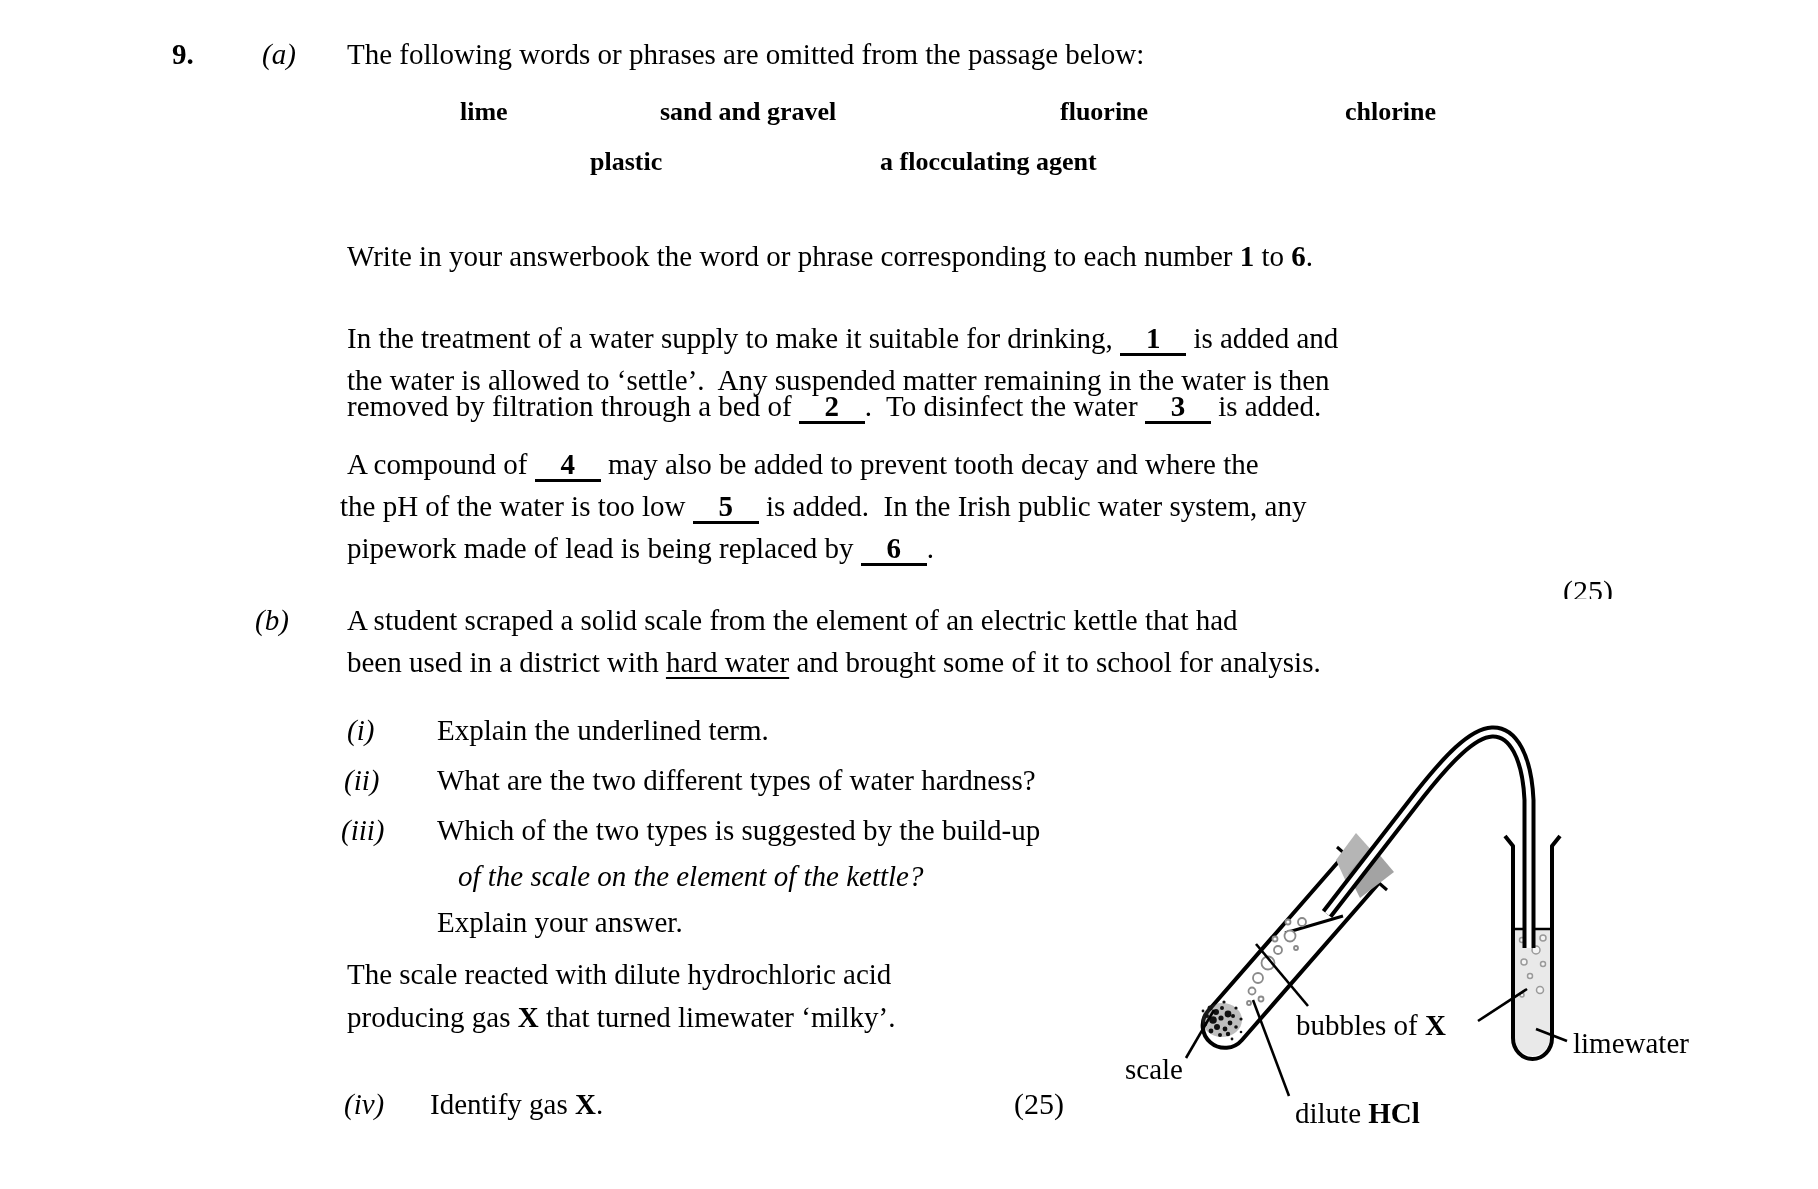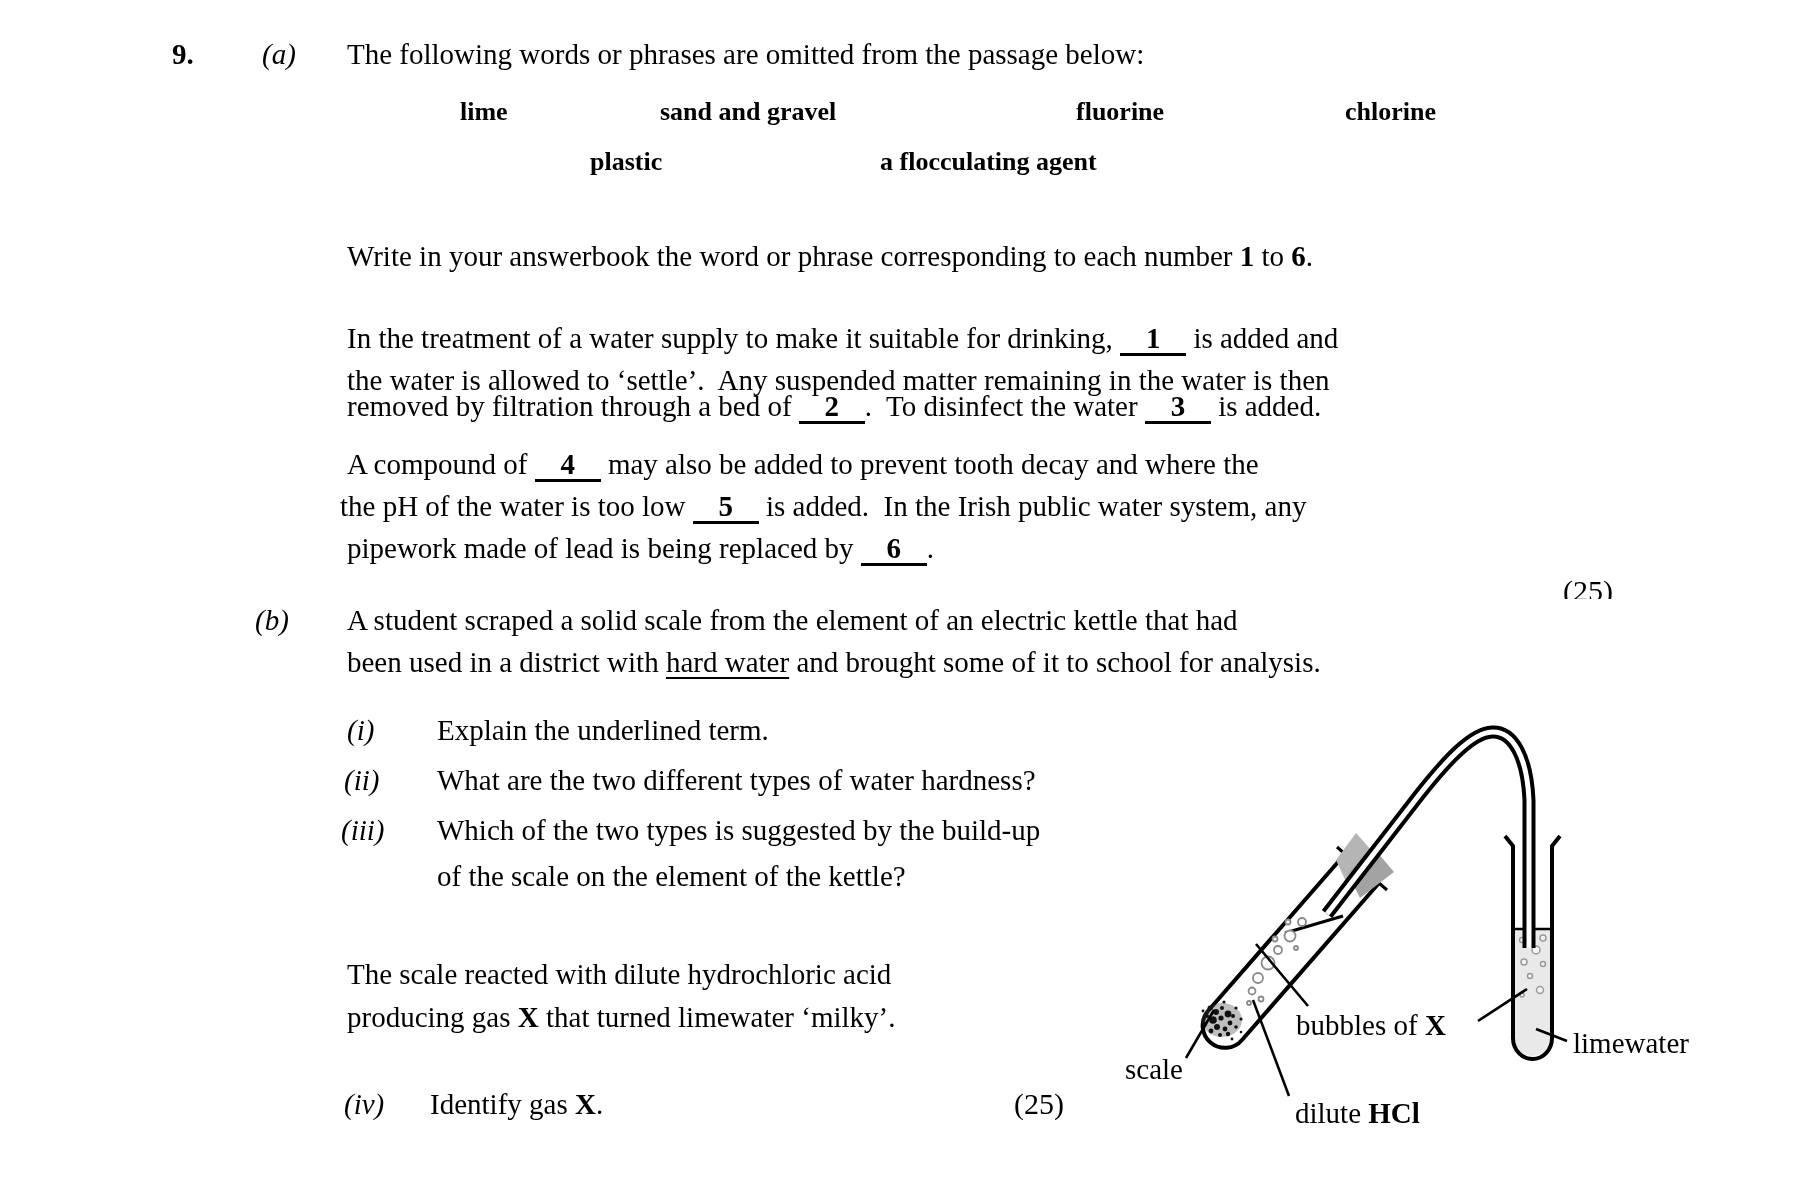--- a/index.html
+++ b/index.html
@@ -26,21 +26,21 @@
 <body>
 
 <div class="page">
 
   <div class="t b" style="left:172px;top:36px;">9.</div>
   <div class="t it" style="left:262px;top:36px;">(a)</div>
   <div class="t" style="left:347px;top:36px;">The following words or phrases are omitted from the passage below:</div>
 
   <div class="t bank" style="left:460px;top:94px;">lime</div>
   <div class="t bank" style="left:660px;top:94px;">sand and gravel</div>
-  <div class="t bank" style="left:1060px;top:94px;margin-left:16px;">fluorine</div>
+  <div class="t bank" style="left:1060px;top:94px;">fluorine</div>
   <div class="t bank" style="left:1345px;top:94px;">chlorine</div>
   <div class="t bank" style="left:590px;top:144px;">plastic</div>
   <div class="t bank" style="left:880px;top:144px;">a flocculating agent</div>
 
   <div class="t" style="left:347px;top:238px;"><span>Write in your answerbook the word or phrase corresponding to each number </span><span class="b">1</span><span> to </span><span class="b">6</span><span>.</span></div>
 
   <div class="t" style="left:347px;top:320px;"><span>In the treatment of a water supply to make it suitable for drinking, </span><span class="blank"><span>1</span></span><span> is added and</span></div>
 
   <div class="t" style="left:347px;top:362px;"><span>the water is allowed to ‘settle’.  Any suspended matter remaining in the water is then</span></div>
 
@@ -61,21 +61,22 @@
   <div class="t" style="left:347px;top:644px;"><span>been used in a district with </span><span class="u">hard water</span><span> and brought some of it to school for analysis.</span></div>
 
   <div class="t it" style="left:347px;top:712px;">(i)</div>
   <div class="t" style="left:437px;top:712px;">Explain the underlined term.</div>
 
   <div class="t it" style="left:344px;top:762px;">(ii)</div>
   <div class="t" style="left:437px;top:762px;">What are the two different types of water hardness?</div>
 
   <div class="t it" style="left:341px;top:812px;font-family:Liberation Serif, serif;">(iii)</div>
   <div class="t" style="left:437px;top:812px;">Which of the two types is suggested by the build-up</div>
-  <div class="t" style="left:437px;top:858px;">of the scale on the element of the kettle?</div>
+  <div class="t" style="left:458px;top:858px;font-style:italic;">of the scale on the element of the kettle?</div>
+  <div class="t" style="left:437px;top:904px;">Explain your answer.</div>
 
   <div class="t" style="left:347px;top:956px;">The scale reacted with dilute hydrochloric acid</div>
   <div class="t" style="left:347px;top:999px;"><span>producing gas </span><span class="b">X</span><span> that turned limewater ‘milky’.</span></div>
 
   <div class="t it" style="left:344px;top:1086px;">(iv)</div>
   <div class="t" style="left:430px;top:1086px;"><span>Identify gas </span><span class="b">X</span><span>.</span></div>
   <div class="t" style="left:1014px;top:1086px;font-size:30px;">(25)</div>
 
   <svg class="diagram-svg" viewBox="1050 690 730 470">
 

